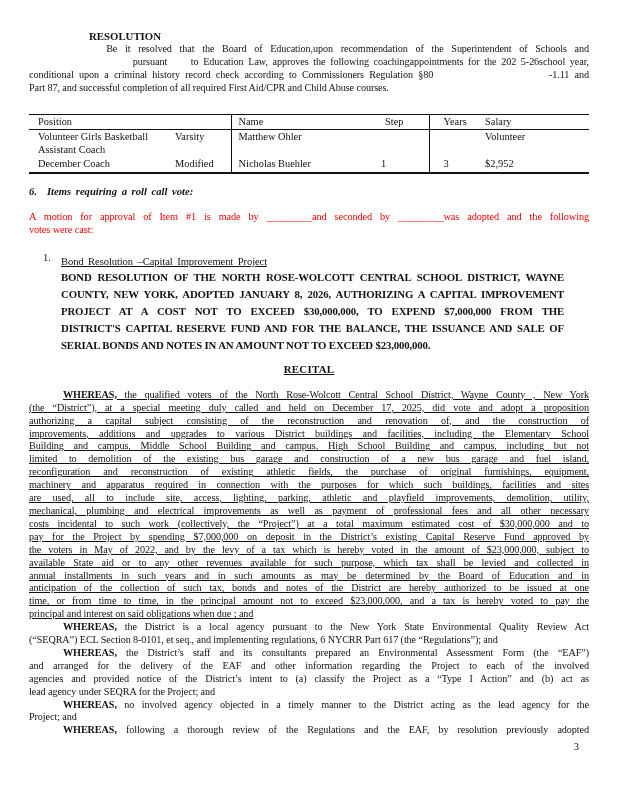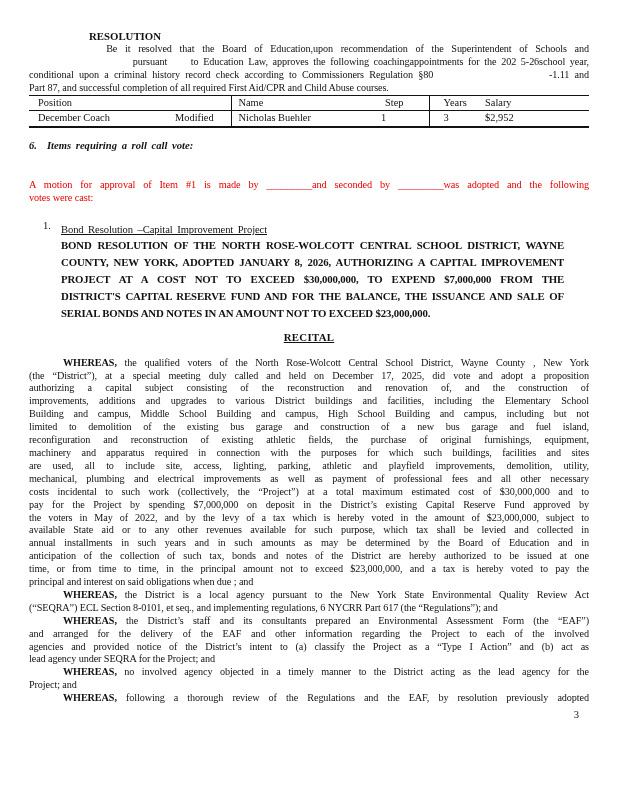--- a/index.html
+++ b/index.html
@@ -6,47 +6,47 @@
   body { width:618px; height:800px; font-family:"Liberation Serif", serif; color:#121212; }
   .page { box-sizing:border-box; width:618px; height:764px; padding:30px 29px 0 29px; overflow:hidden; }
 
   .ln { white-space:nowrap; font-size:10.2px; line-height:12.9px; letter-spacing:-0.1px; }
   .jl { text-align:justify; text-align-last:justify; }
   .fi { text-indent:34px; }
   b, .b { font-weight:bold; }
 
   .res-heading { font-weight:bold; font-size:10.8px; line-height:13px; margin-left:60px; }
 
-  .appt-table { border-collapse:collapse; width:560px; table-layout:fixed;
+  .appt-table { margin-top:19px; border-collapse:collapse; width:560px; table-layout:fixed;
                 border-top:1px solid #121212; border-bottom:2px solid #121212; }
   .appt-table td { padding:1px 0; vertical-align:top; font-size:10.4px; line-height:12.6px; overflow:hidden; }
   .appt-table thead td { border-bottom:1px solid #121212; }
   .vl { border-left:1px solid #121212; }
   .pre { white-space:pre-line; }
   .pl9{padding-left:9px!important} .pl6{padding-left:6px!important} .pl7{padding-left:7px!important}
   .pl4{padding-left:4px!important} .pl8{padding-left:8px!important} .pl14{padding-left:14px!important}
   .pl2{padding-left:2px!important}
 
   .sec6 { margin-top:11px; display:flex; font-weight:bold; font-style:italic; font-size:10.6px; line-height:13px; word-spacing:2px; }
   .sec6 .num { width:18px; flex:none; }
 
-  .motion { margin-top:27px; color:#e60000; }
+  .motion { margin-top:13px; color:#e60000; }
   .motion .ln { font-size:10.3px; }
 
   .item { margin-top:14px; display:flex; }
   .item .num { width:18px; flex:none; margin-left:14px; font-size:10.6px; line-height:14px; }
   .item .content { flex:1; }
   .item-title { display:inline-block; text-decoration:underline; font-size:10.6px; line-height:14px; word-spacing:2px; letter-spacing:-0.1px; white-space:nowrap; }
   .bond { width:503px; font-weight:bold; }
   .bond .ln { font-size:10.8px; line-height:17px; letter-spacing:-0.15px; }
 
   .recital { margin-top:9px; text-align:center; font-weight:bold; font-size:10.8px; line-height:13px; }
   .recital span { text-decoration:underline; letter-spacing:0.3px; }
 
-  .whereas-block { margin-top:13px; }
+  .whereas-block { margin-top:13px;text-decoration:underline; }
   .pageno { margin-top:4px; text-align:right; padding-right:10px; font-size:10.6px; }
 </style>
 </head>
 <body>
 
 <div class="page">
 
   <div class="res-heading">RESOLUTION</div>
 
   <div>
@@ -69,20 +69,29 @@
       <tr>
         <td class="pl9">Position</td>
         <td></td>
         <td class="vl pl7">Name</td>
         <td class="pl8">Step</td>
         <td class="vl pl14">Years</td>
         <td class="pl2">Salary</td>
       </tr>
     </thead>
     <tbody>
+      <tr>
+        <td class="pl9 pre">Volunteer Girls Basketball
+Assistant Coach</td>
+        <td class="pl6">Varsity</td>
+        <td class="vl pl7">Matthew Ohler</td>
+        <td class="pl4"></td>
+        <td class="vl pl14"></td>
+        <td class="pl2">Volunteer</td>
+      </tr>
       <tr>
         <td class="pl9 pre">December Coach</td>
         <td class="pl6">Modified</td>
         <td class="vl pl7">Nicholas Buehler</td>
         <td class="pl4">1</td>
         <td class="vl pl14">3</td>
         <td class="pl2">$2,952</td>
       </tr>
     </tbody>
   </table>

